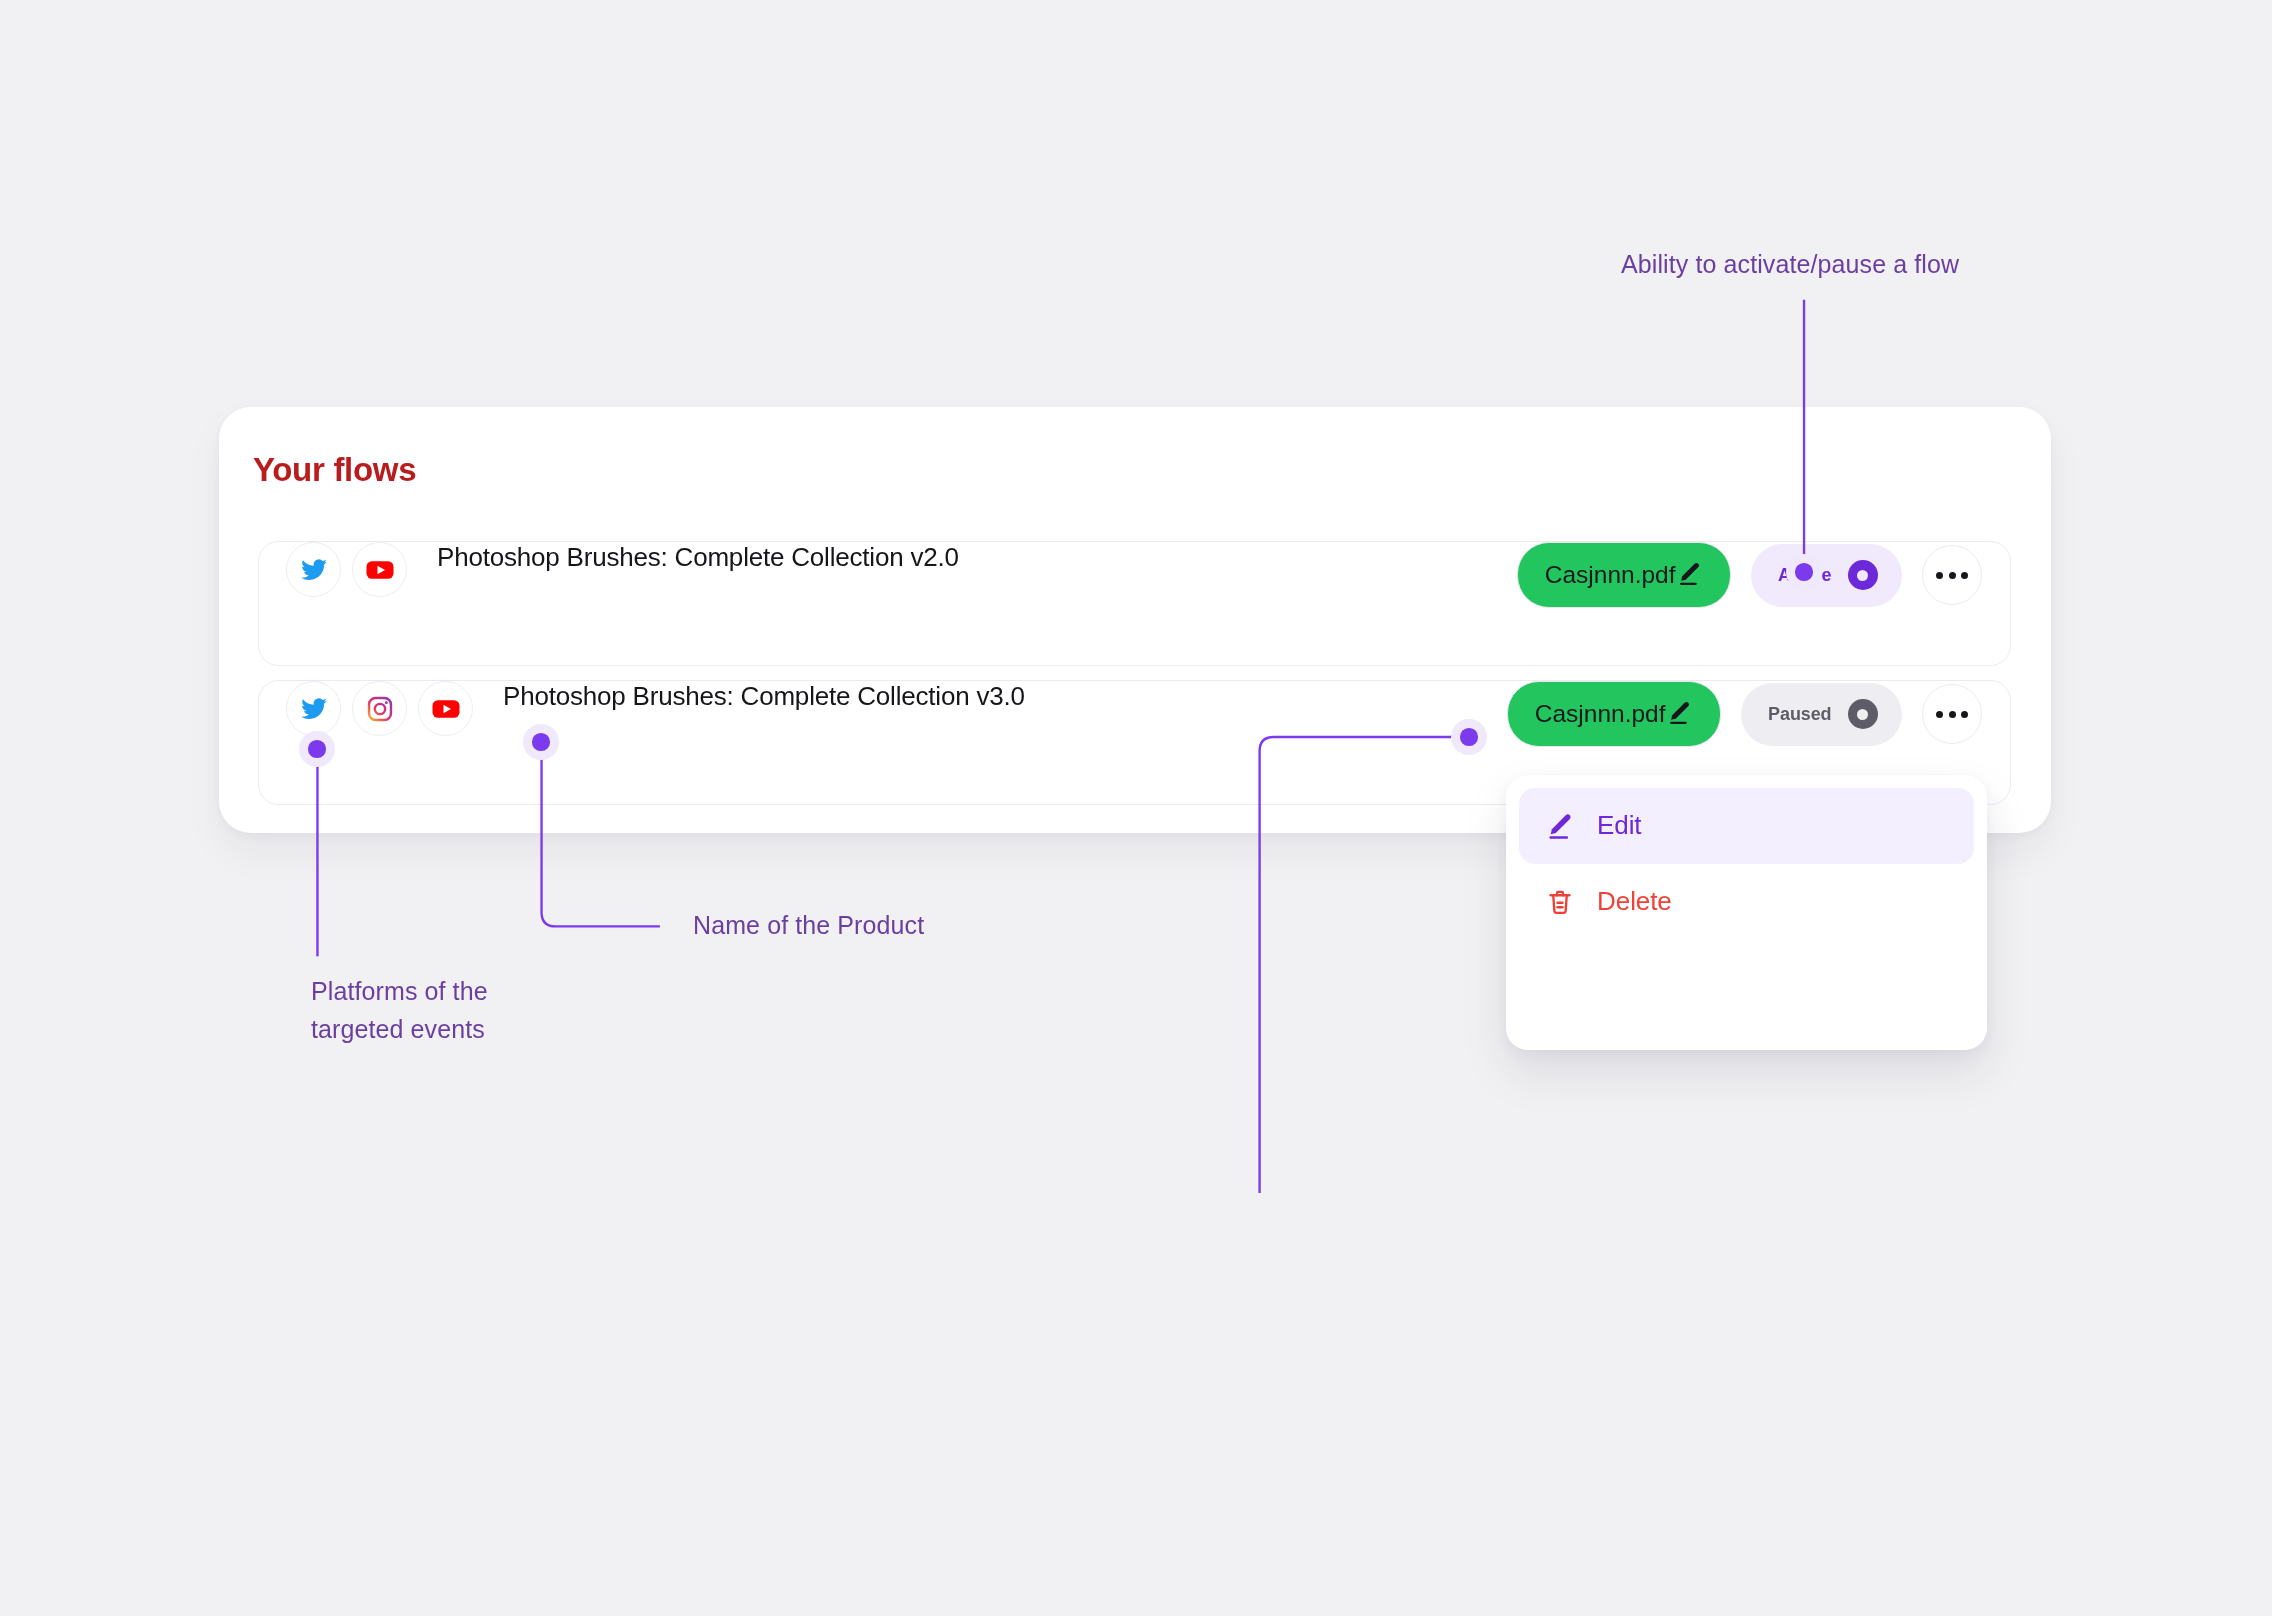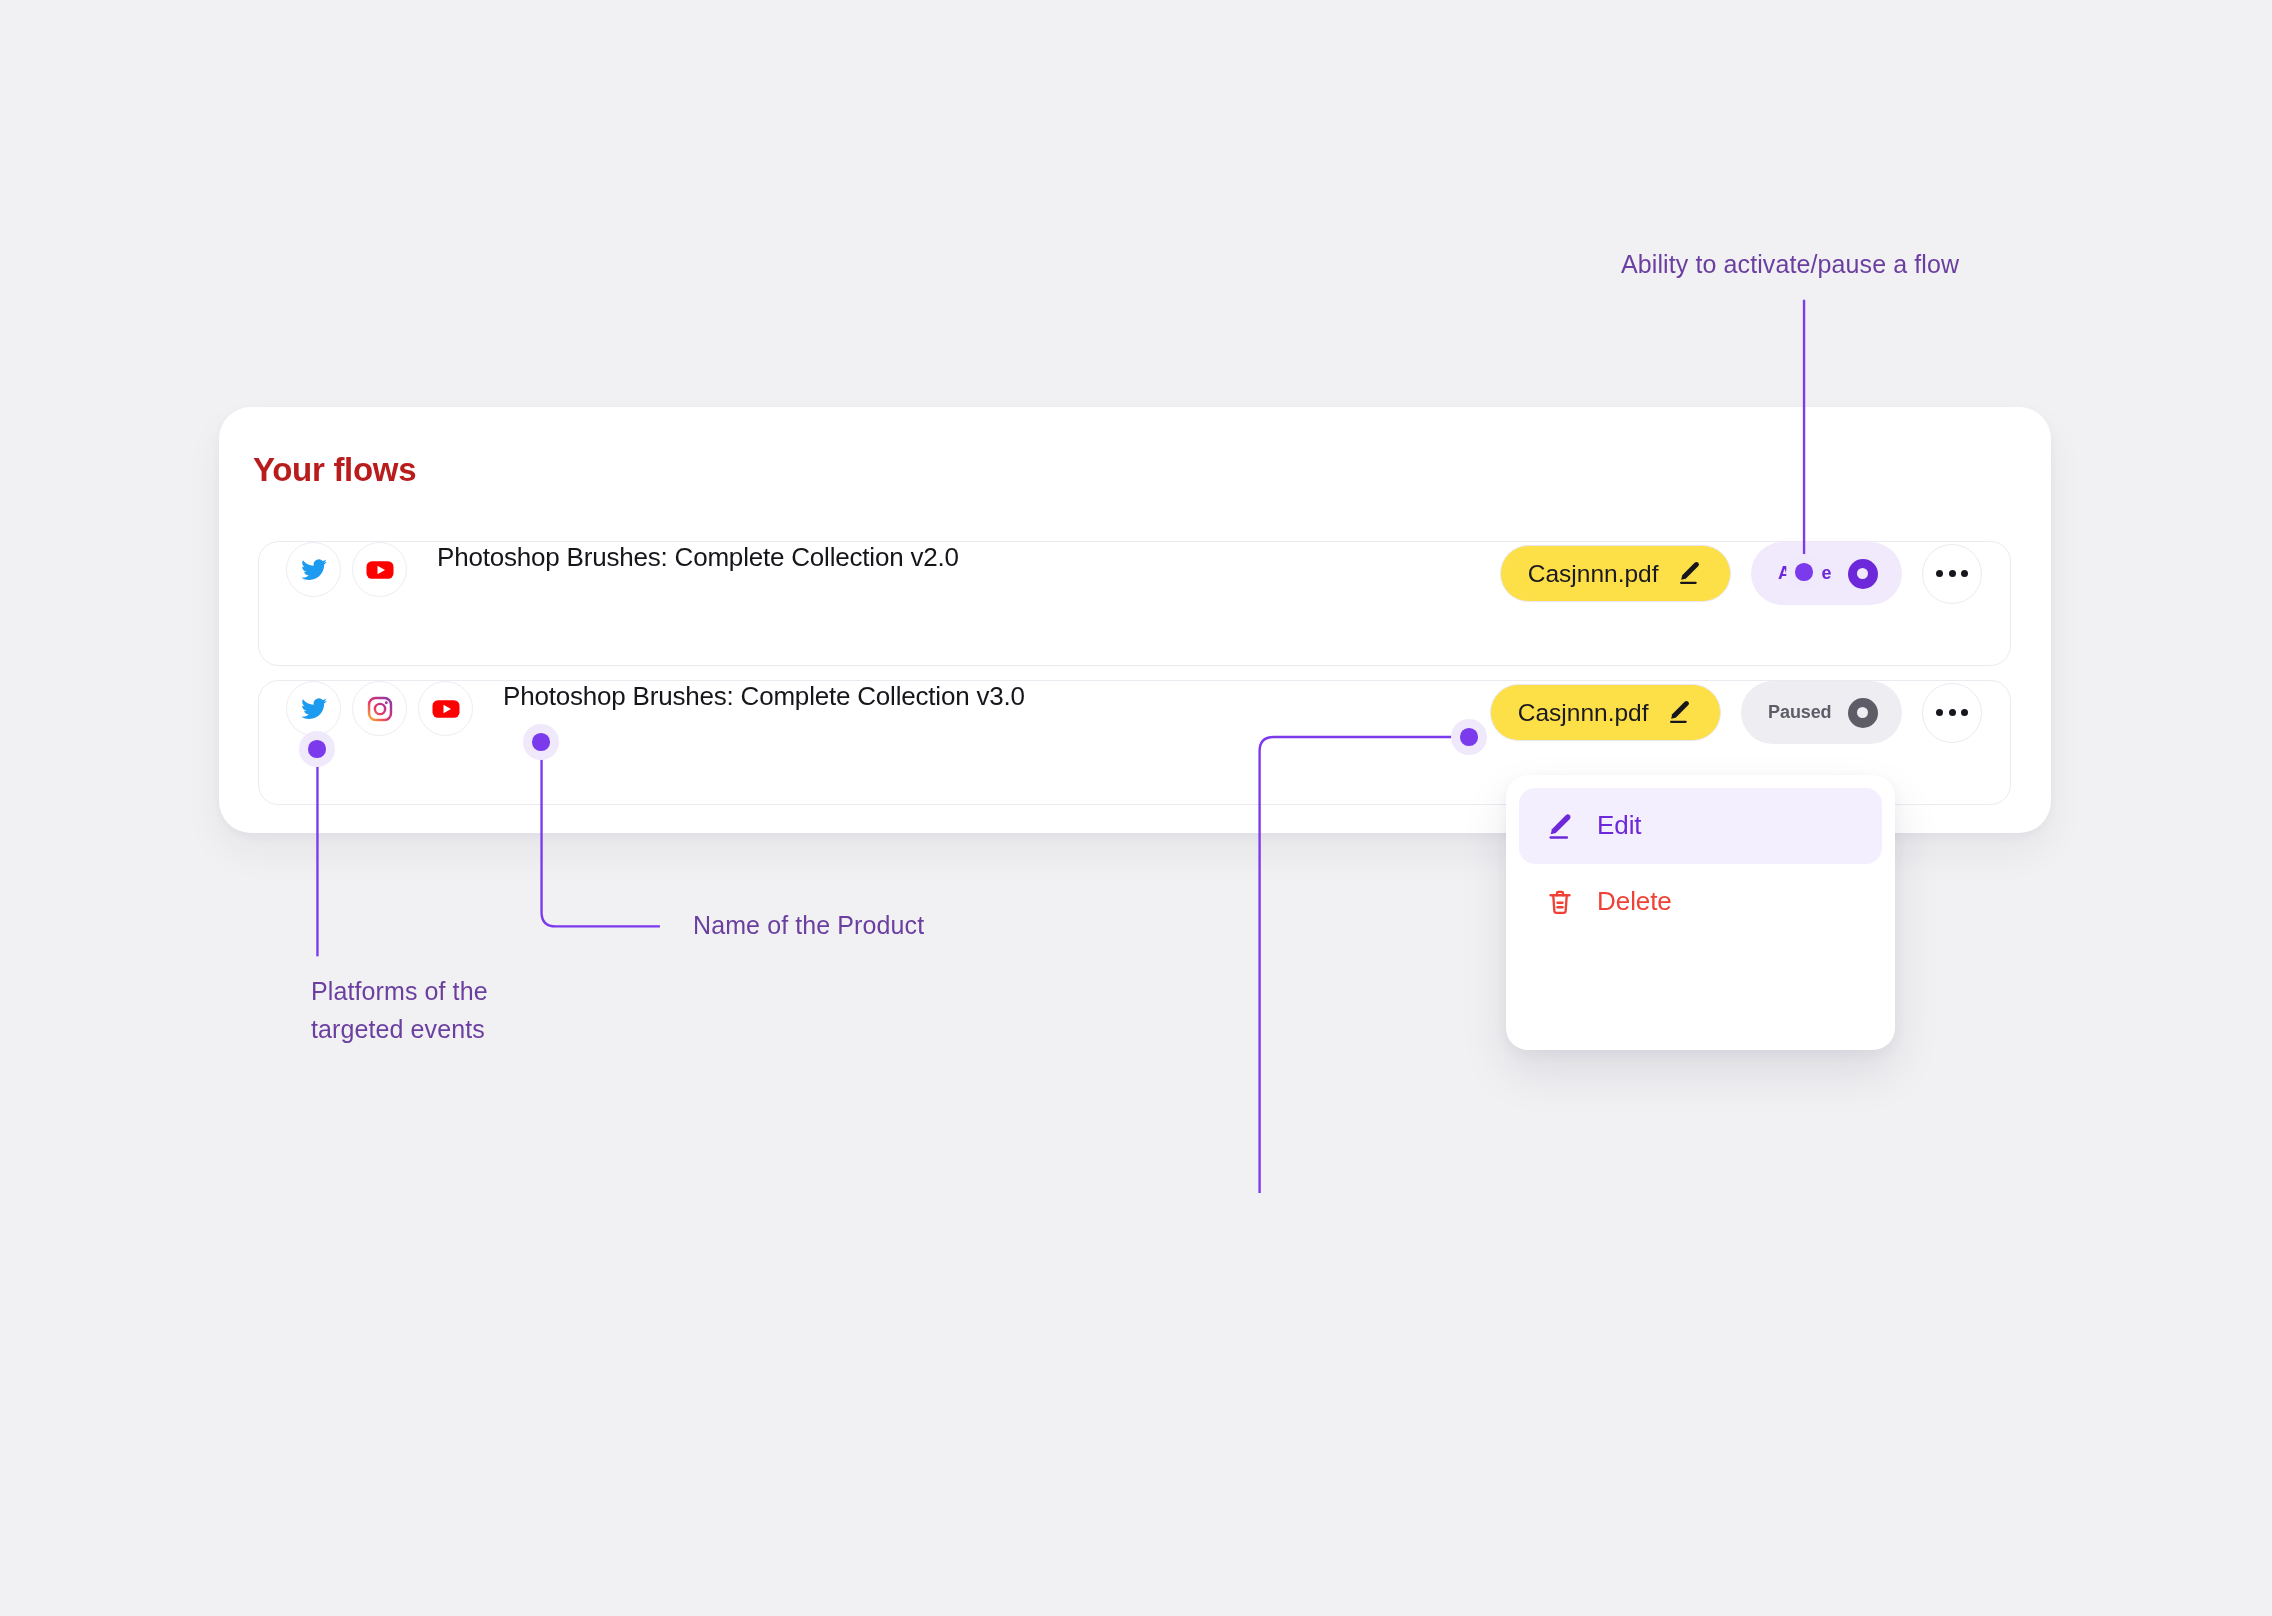--- a/index.html
+++ b/index.html
@@ -107,25 +107,25 @@
   }
 
   .row-right {
     margin-left: auto;
     display: flex;
     align-items: center;
     gap: 20.5px;
   }
 
   .file-pill {
-    height: 57px;
+    height: 66px;
     border: 1.6px solid #e9e7ee;
     border-radius: 32px;
-    background: #fde047;
-    display: flex; align-items: center; gap: 17px;
+    background: #22c55e;
+    display: flex; align-items: center; gap: 0;
     padding: 0 27px;
   }
   .file-pill .fname { font-size: 24.5px; color: #1a1920; white-space: nowrap; }
 
   .status-pill {
     height: 63px;
     border-radius: 32px;
     display: flex; align-items: center; gap: 16px;
     padding: 0 24px 0 27px;
   }
@@ -163,21 +163,21 @@
   .kebab span {
     width: 7px; height: 7px; border-radius: 50%;
     background: #17161c;
     display: block;
   }
 
   
   .menu {
     position: absolute;
     left: 1506px; top: 775px;
-    width: 389px; height: 275px;
+    width: 481px; height: 275px;
     background: #ffffff;
     border-radius: 22px;
     box-shadow: 0 22px 47px rgba(40, 30, 70, 0.10),
                 0 4.7px 12.6px rgba(40, 30, 70, 0.05);
     padding: 12.6px;
     z-index: 8;
   }
   .menu-item {
     height: 76px;
     border-radius: 16px;

